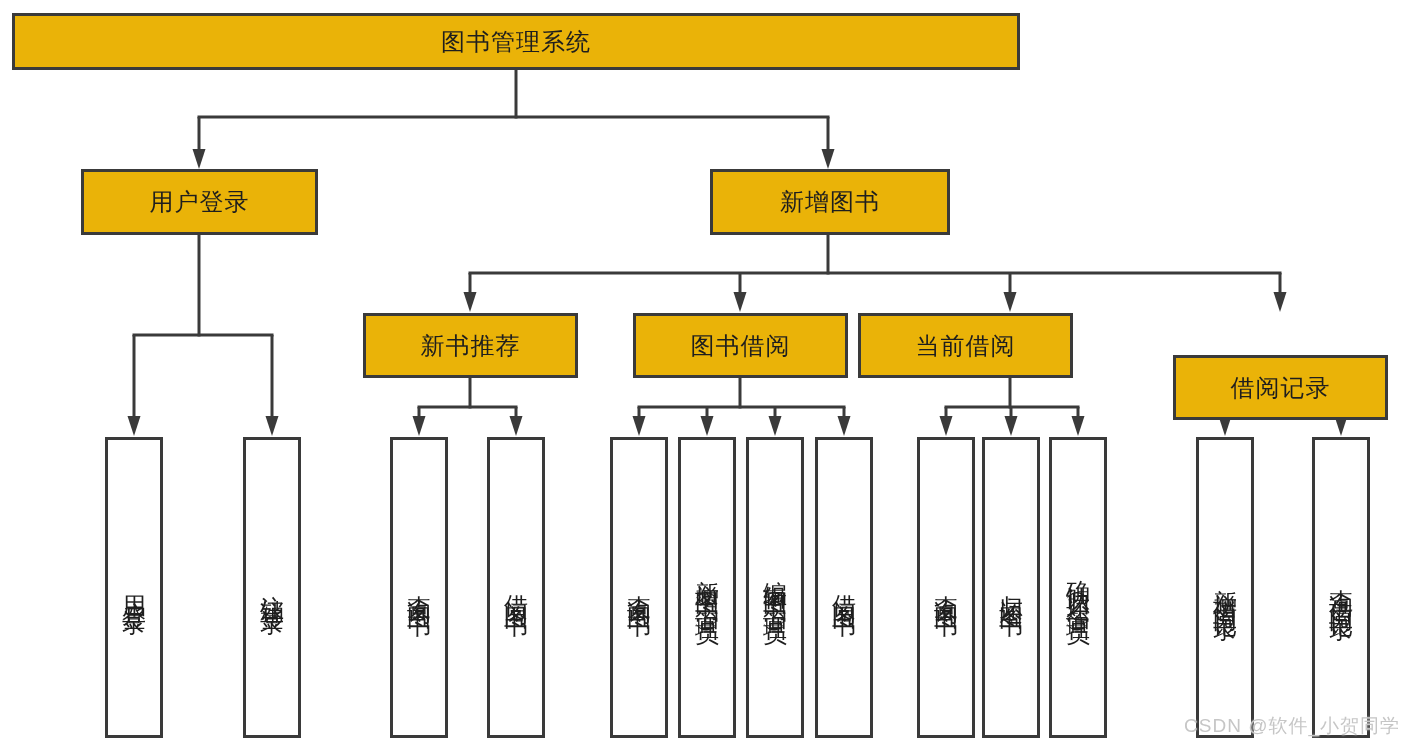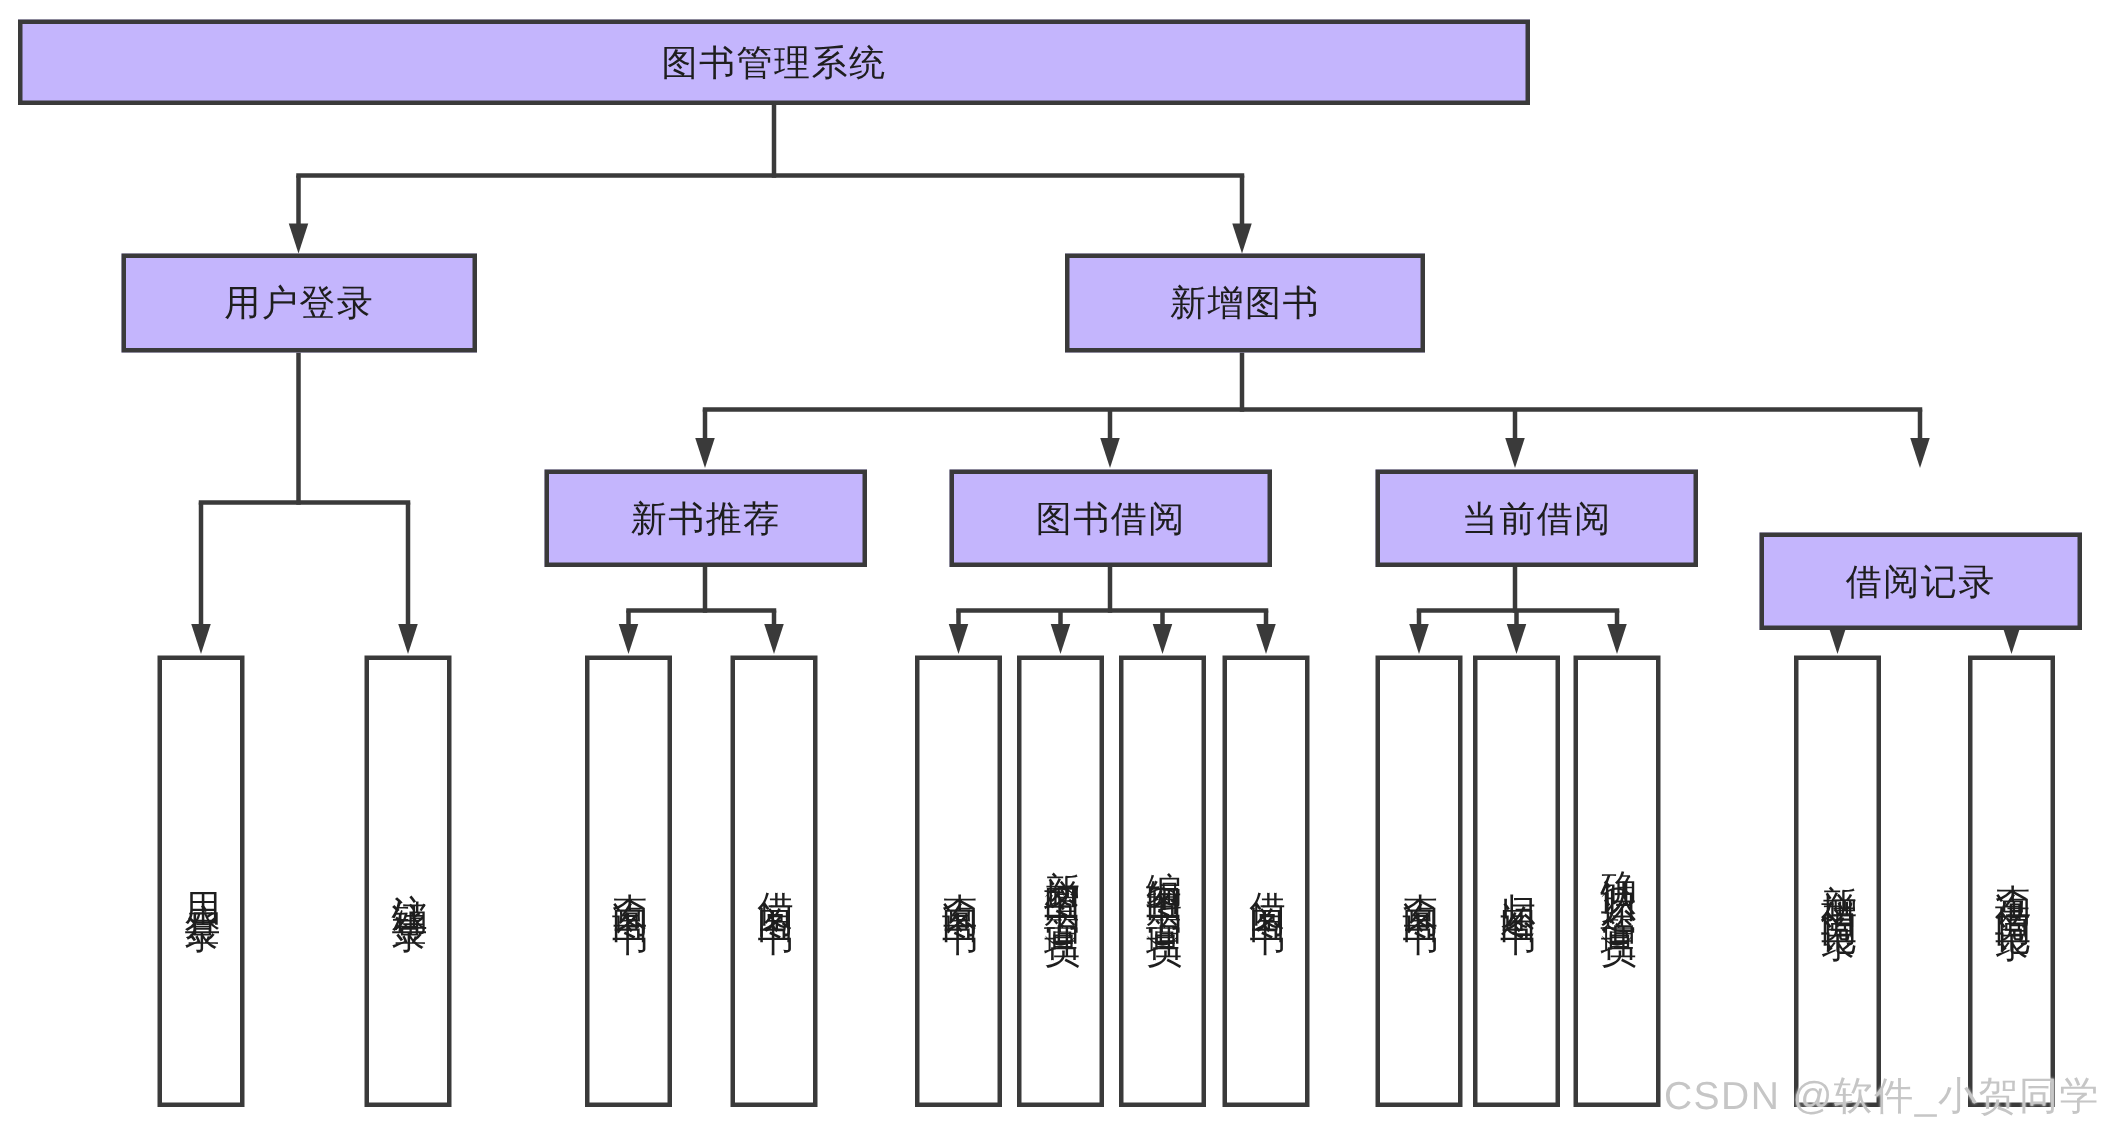--- a/index.html
+++ b/index.html
@@ -19,21 +19,21 @@
   }
   .connector-layer{
     position:absolute;left:0;top:0;width:1405px;height:747px;z-index:0;
   }
   .connector-layer line{stroke:var(--line);stroke-width:3;}
   .connector-layer polygon{fill:var(--line);stroke:none;}
   .hbox{
     position:absolute;
     box-sizing:border-box;
     border:3px solid var(--line);
-    background:#c4b5fd;
+    background:#eab308;
     display:flex;align-items:center;justify-content:center;
     font-size:24px;
     letter-spacing:1px;
     z-index:1;
     white-space:nowrap;
   }
   .root{left:12px;top:13px;width:1008px;height:57px;}
   .lvl2{top:169px;height:66px;}
   .lvl3{top:313px;height:65px;width:215px;}
   .vbox{
@@ -48,21 +48,21 @@
   .vbox span{
     writing-mode:vertical-rl;
     font-size:24px;
     letter-spacing:6px;
     line-height:1;
     color:var(--txt);
   }
   .watermark{
     position:absolute;
     right:5px;top:713px;
-    font-size:26px;
+    font-size:19px;
     letter-spacing:1px;
     color:var(--wm);
     text-shadow:0 0 2px #ffffff;
     z-index:2;
     white-space:nowrap;
   }
 </style>
 </head>
 <body>
 
@@ -144,21 +144,21 @@
     </g>
   </svg>
 
   <div class="hbox root">图书管理系统</div>
 
   <div class="hbox lvl2" style="left:81px;width:237px;">用户登录</div>
   <div class="hbox lvl2" style="left:710px;width:240px;">新增图书</div>
 
   <div class="hbox lvl3" style="left:363px;">新书推荐</div>
   <div class="hbox lvl3" style="left:633px;">图书借阅</div>
-  <div class="hbox lvl3" style="left:917px;">当前借阅</div>
+  <div class="hbox lvl3" style="left:858px;">当前借阅</div>
   <div class="hbox lvl3" style="left:1173px;margin-top:42px;">借阅记录</div>
 
   <div class="vbox" style="left:105px;">
       <span>用户登录</span>
     </div>
   <div class="vbox" style="left:243px;">
       <span>注销登录</span>
     </div>
 
   <div class="vbox" style="left:390px;">

